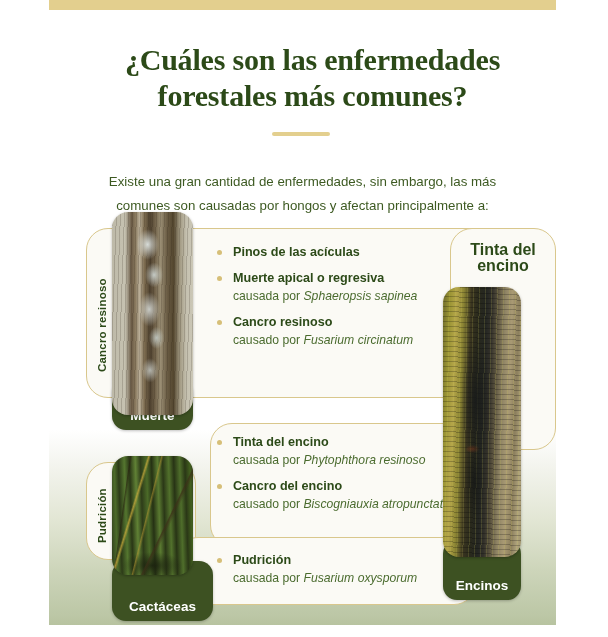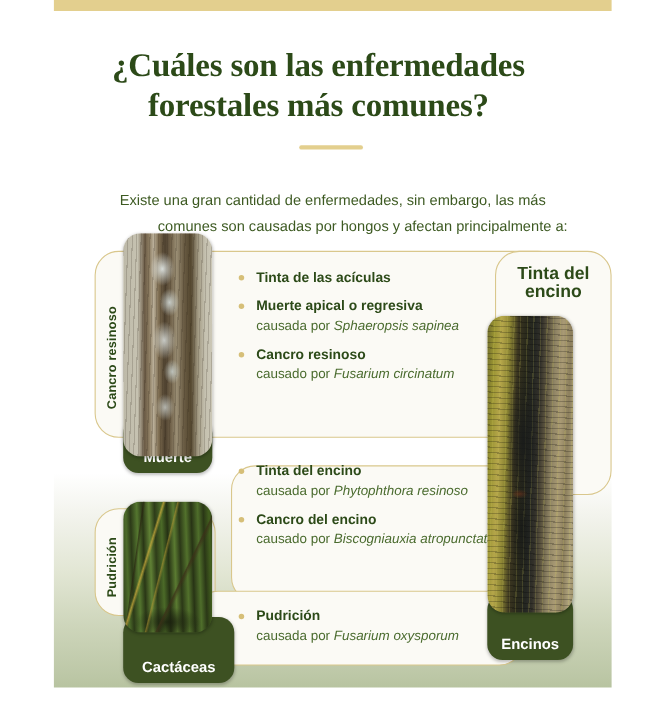--- a/index.html
+++ b/index.html
@@ -47,21 +47,21 @@
     left: 49px;
     top: 0px;
     width: 507px;
     height: 10px;
     background: #e3cf8e;
   }
 
   
   #title {
     position: absolute;
-    left: 36px;
+    left: 59px;
     top: 42px;
     width: 507px;
     text-align: center;
     font-family: "Liberation Serif", serif;
     font-weight: bold;
     font-size: 30px;
     line-height: 36px;
     color: #2c4a18;
     letter-spacing: -0.2px;
   }
@@ -81,21 +81,21 @@
     position: absolute;
     left: 89px;
     top: 150px;
     width: 427px;
     text-align: center;
     font-size: 13.3px;
     line-height: 24px;
     color: #3d5a22;
     margin-top: 20px;
   }
-  #subtitle .l2 { display: block; text-align: right; }
+  #subtitle .l2 { display: block; }
 
   
   .card {
     position: absolute;
     background: #fbfaf5;
     border: 1.4px solid #d9c78c;
     border-radius: 22px;
     box-sizing: border-box;
   }
 
@@ -275,37 +275,37 @@
     <span>Existe una gran cantidad de enfermedades, sin embargo, las más</span>
     <span class="l2">comunes son causadas por hongos y afectan principalmente a:</span>
   </div>
 
   <div class="card" style="left:86px; top:228px; width:425px; height:170px;"></div>
   <div class="vlabel" style="left:96px; top:256px; height:116px;">Cancro resinoso</div>
 
   <div class="list" style="left:215px; top:244px; width:225px;">
     <div class="item">
       <span class="dot"></span>
-      <span class="name">Tinta de las acículas</span>
+      <span class="name">Pinos de las acículas</span>
     </div>
     <div class="item">
       <span class="dot"></span>
       <span class="name">Muerte apical o regresiva</span>
       <span class="cause"><span>causada por </span><i>Sphaeropsis sapinea</i></span>
     </div>
     <div class="item">
       <span class="dot"></span>
       <span class="name">Cancro resinoso</span>
       <span class="cause"><span>causado por </span><i>Fusarium circinatum</i></span>
     </div>
   </div>
 
   <div class="card" style="left:210px; top:423px; width:266px; height:124px;"></div>
 
-  <div class="list" style="left:215px; top:420px; width:245px;">
+  <div class="list" style="left:215px; top:434px; width:245px;">
     <div class="item">
       <span class="dot"></span>
       <span class="name">Tinta del encino</span>
       <span class="cause"><span>causada por </span><i>Phytophthora resinoso</i></span>
     </div>
     <div class="item">
       <span class="dot"></span>
       <span class="name">Cancro del encino</span>
       <span class="cause"><span>causado por </span><i>Biscogniauxia  atropunctata</i></span>
     </div>

